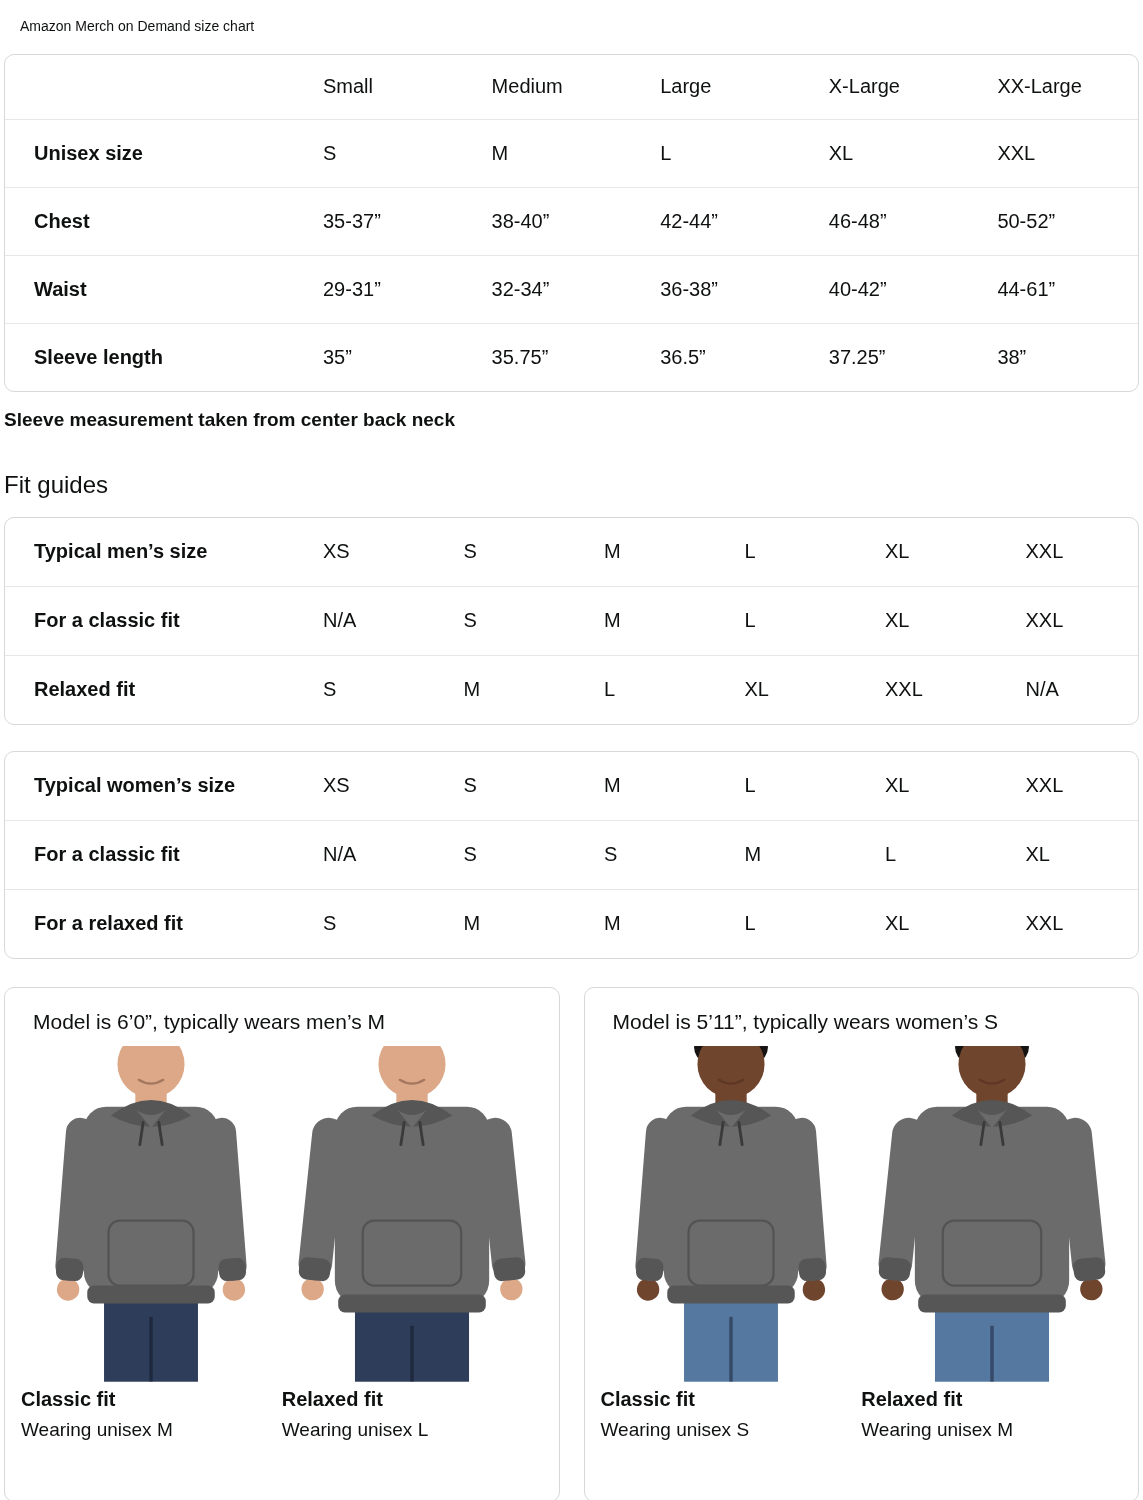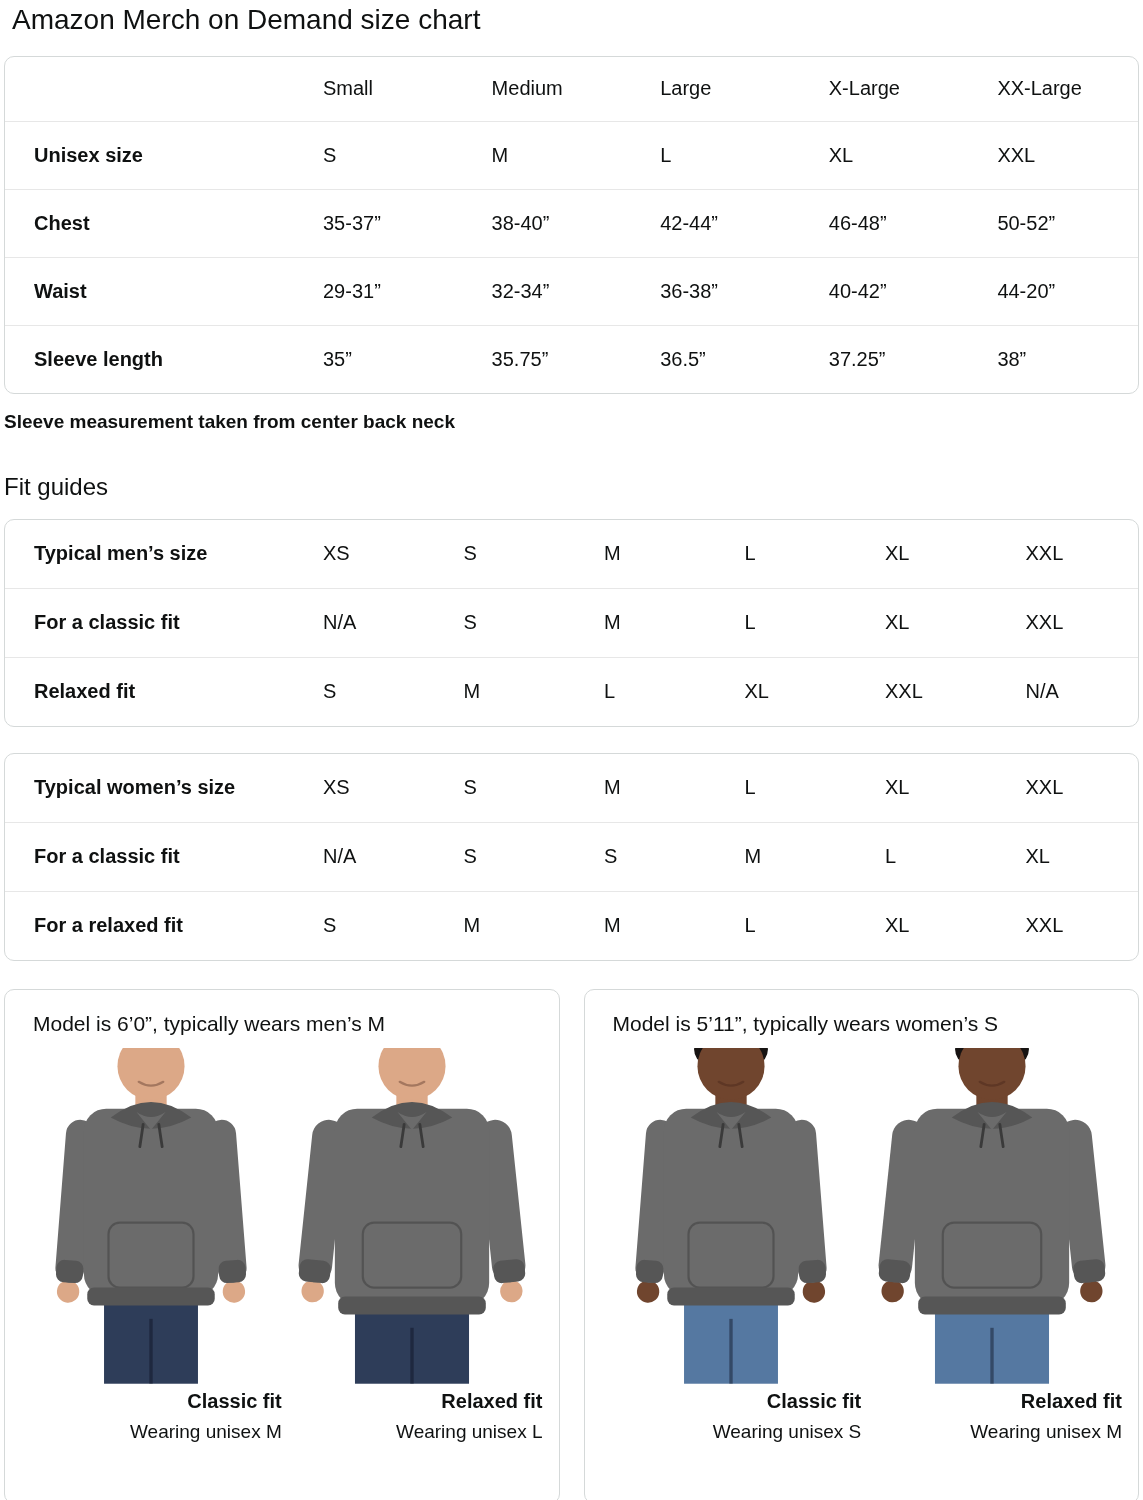--- a/index.html
+++ b/index.html
@@ -10,22 +10,22 @@
   html,body{margin:0;padding:0;background:#fff;}
   body{
     width:1143px;height:1500px;overflow:hidden;
     font-family:"Liberation Sans",sans-serif;
     color:var(--text);
     -webkit-font-smoothing:antialiased;
   }
   .wrap{padding:0 4px;}
 
   .page-title{
-    font-size:28px;font-weight:400;line-height:1.2;
-    padding:3px 0 0 0;margin:0 0 19px 8px;
+    font-size:14px;font-weight:400;line-height:1.2;
+    padding:18px 0 0 0;margin:0 0 19px 16px;
   }
 
   table.chart{
     width:100%;
     border:1px solid var(--table-border);
     border-radius:10px;
     border-collapse:separate;border-spacing:0;
     table-layout:fixed;
   }
   table.chart th,table.chart td{
@@ -48,21 +48,21 @@
   .fit-table-women{margin-top:26px;}
 
   .cards{display:flex;gap:24px;margin-top:28px;}
   .card{
     flex:1;min-height:515px;box-sizing:border-box;
     border:1px solid var(--table-border);border-radius:10px;
     padding:20px 16px 16px 16px;
   }
   .card-heading{font-size:21px;margin:2px 0 12px 12px;}
   .figures{display:flex;}
-  .figure{flex:1;margin:0;padding:0;text-align:right;}
+  .figure{flex:1;margin:0;padding:0;text-align:left;}
   .fig-img{width:100%;display:flex;justify-content:center;}
   .fig-img svg{width:246px;height:336px;display:block;}
   .fit-label{font-size:20px;font-weight:700;margin-top:6px;}
   .wearing-label{font-size:19px;margin-top:8px;}
 </style>
 </head>
 <body>
 
 <div class="wrap">
 
@@ -103,21 +103,21 @@
         <td>42-44”</td>
         <td>46-48”</td>
         <td>50-52”</td>
       </tr>
       <tr>
         <th class="row-label">Waist</th>
         <td>29-31”</td>
         <td>32-34”</td>
         <td>36-38”</td>
         <td>40-42”</td>
-        <td>44-20”</td>
+        <td>44-61”</td>
       </tr>
       <tr>
         <th class="row-label">Sleeve length</th>
         <td>35”</td>
         <td>35.75”</td>
         <td>36.5”</td>
         <td>37.25”</td>
         <td>38”</td>
       </tr>
     </tbody>

